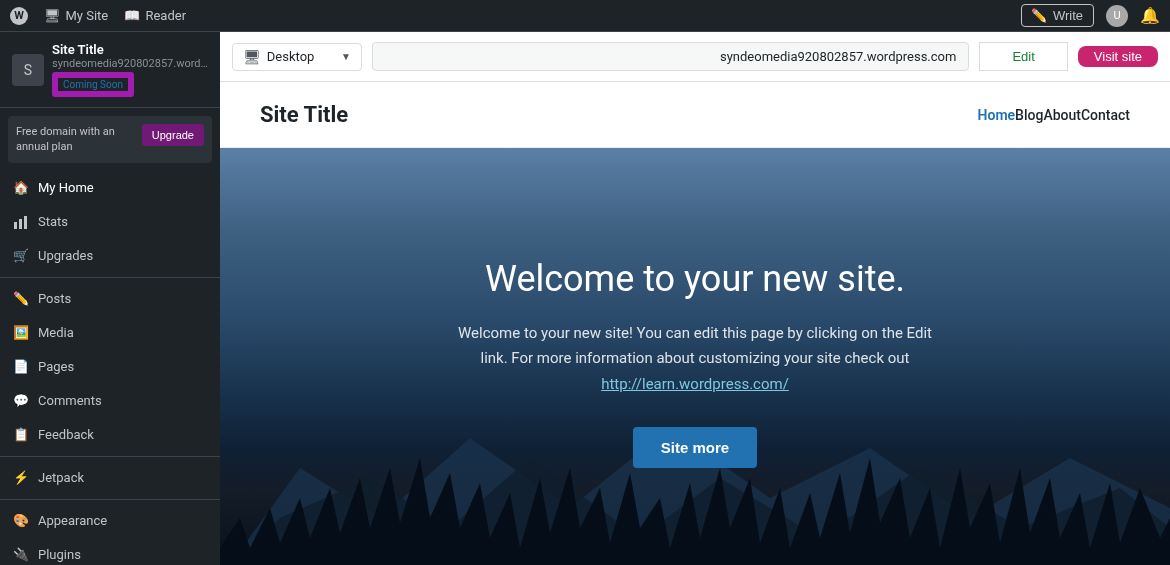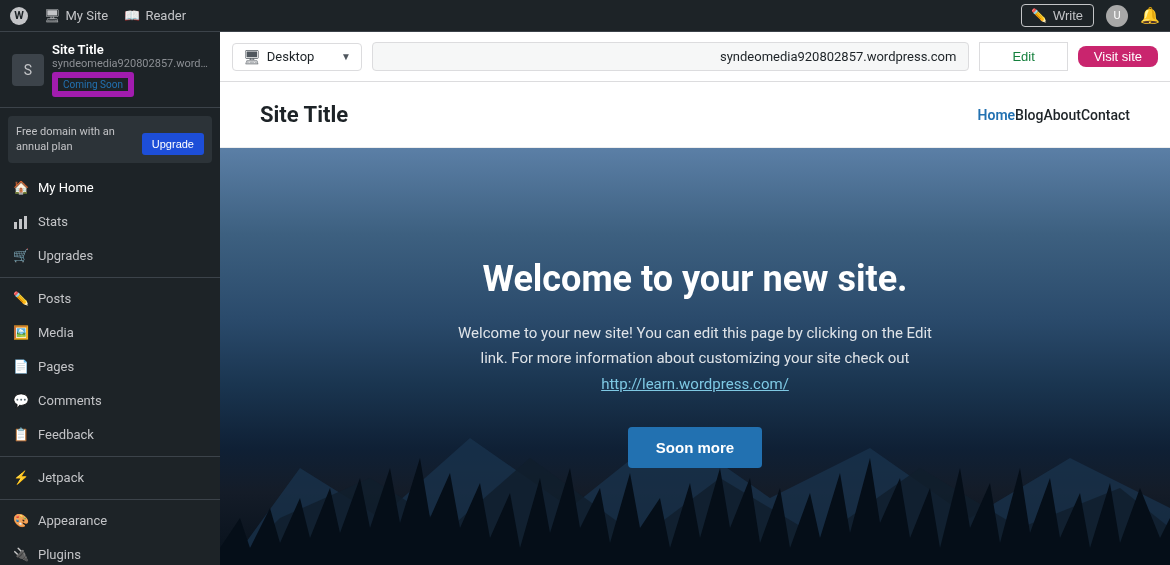--- a/index.html
+++ b/index.html
@@ -70,25 +70,25 @@
       display: inline-block; margin-top: 2px;
       background: transparent; border: 6px solid #a21caf;
       color: #2271b1; font-size: 10px; padding: 1px 5px; border-radius: 3px;
     }
 
     .upgrade-banner {
       margin: 8px;
       padding: 8px;
       background: #2c3338;
       border-radius: 4px;
-      display: flex; align-items: flex-end; justify-content: space-between;
+      display: flex; align-items: flex-start; justify-content: space-between;
     }
     .upgrade-text { color: #c3c4c7; font-size: 11px; line-height: 1.4; flex: 1; }
     .upgrade-btn {
-      background: #1d4ed8; color: #fff; border: none;
+      background: #701a75; color: #fff; border: none;
       padding: 5px 10px; border-radius: 3px; font-size: 11px;
       cursor: pointer; white-space: nowrap; margin-left: 8px;
     }
 
     .nav-menu { flex: 1; }
     .nav-item {
       display: flex; align-items: center; gap: 8px;
       padding: 8px 12px;
       color: #c3c4c7; font-size: 13px; cursor: pointer;
       text-decoration: none;
@@ -159,21 +159,21 @@
       overflow: hidden;
       display: flex; flex-direction: column; align-items: center; justify-content: center;
       text-align: center;
       padding: 40px;
     }
     .hero-bg {
       position: absolute; inset: 0;
       background: linear-gradient(to bottom, #5b7fa6 0%, #3d6080 20%, #2a4a6b 40%, #1a3550 55%, #0f2035 70%, #141c28 80%, #0c1520 90%, #050e18 100%);
     }
     .hero-content { position: relative; z-index: 2; }
-    .hero-title { font-size: 36px; font-weight: 700; color: #fff; margin-bottom: 20px; line-height: 1.2; }
+    .hero-title { font-size: 36px; font-weight: 400; color: #fff; margin-bottom: 20px; line-height: 1.2; }
     .hero-subtitle { font-size: 15px; color: rgba(255,255,255,0.85); max-width: 480px; line-height: 1.7; margin-bottom: 30px; }
     .hero-link { color: #7ec8e3; text-decoration: underline; }
     .hero-learn-btn {
       background: #2271b1; color: #fff; border: none;
       padding: 12px 28px; border-radius: 4px; font-size: 15px;
       font-weight: 600; cursor: pointer;
     }
 
     
     .mountain-svg { position: absolute; bottom: 0; left: 0; width: 100%; }
@@ -321,19 +321,19 @@
 
           <polygon points="0,200 0,170 20,140 30,170 50,130 60,165 80,120 90,160 110,110 120,155 140,100 150,150 170,90 180,145 200,80 210,140 230,95 240,150 260,105 270,160 290,115 300,170 320,100 330,155 350,90 360,150 380,110 390,165 410,95 420,150 440,120 450,170 470,105 480,160 500,90 510,150 530,100 540,165 560,110 570,170 590,115 600,160 620,95 630,155 650,80 660,145 680,100 690,160 710,110 720,170 740,90 750,150 770,105 780,165 800,90 810,155 830,100 840,160 860,115 870,170 890,105 900,165 920,110 940,160 950,140 950,200" fill="#050e18"></polygon>
         </svg>
 
         <div class="hero-content">
           <h1 class="hero-title">Welcome to your new site.</h1>
           <p class="hero-subtitle">
             <span>Welcome to your new site! You can edit this page by clicking on the Edit link. For more information about customizing your site check out</span>
             <a class="hero-link">http://learn.wordpress.com/</a>
           </p>
-          <button class="hero-learn-btn">Soon more</button>
+          <button class="hero-learn-btn">Site more</button>
         </div>
       </div>
 
     </div>
   </div>
 </div>
 
 </body></html>

